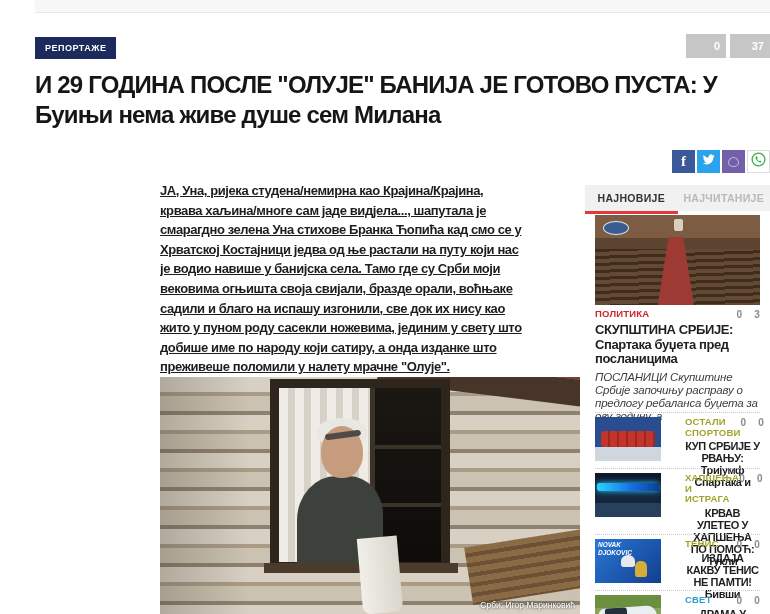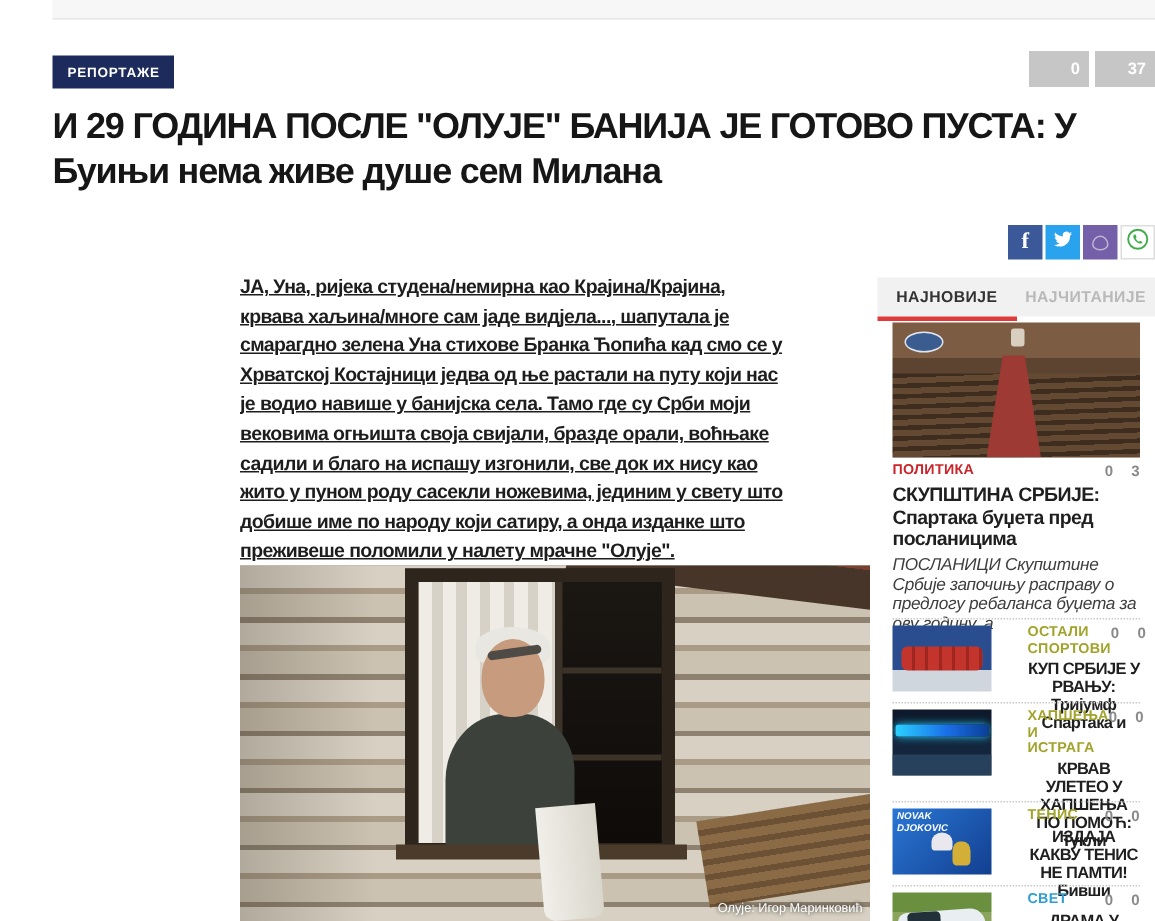--- a/index.html
+++ b/index.html
@@ -163,21 +163,21 @@
         <div class="bar" style="top:33%"></div>
         <div class="bar" style="top:66%"></div>
       </div>
       <div class="man-body"></div>
       <div class="man-hair"></div>
       <div class="man-head"></div>
       <div class="man-glasses"></div>
     </div>
     <div class="sill"></div>
     <div class="towel"></div>
-    <div class="photo-credit">Олује: Игор Маринковић</div>
+    <div class="photo-credit">Срби: Игор Маринковић</div>
   </div>
 
   <div class="sidebar">
     <div class="tabs">
       <div class="tab active">НАЈНОВИЈЕ</div>
       <div class="tab inactive">НАЈЧИТАНИЈЕ</div>
     </div>
     <div class="tab-underline"></div>
 
     <div class="s-img">

